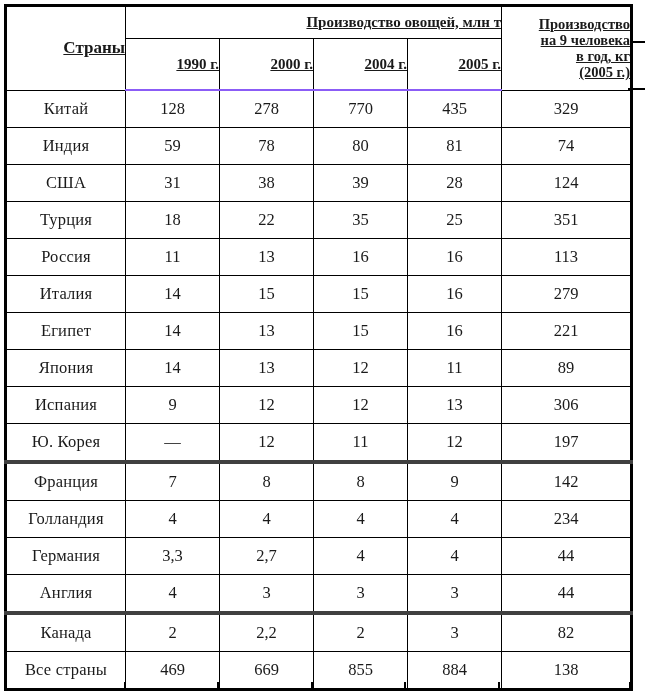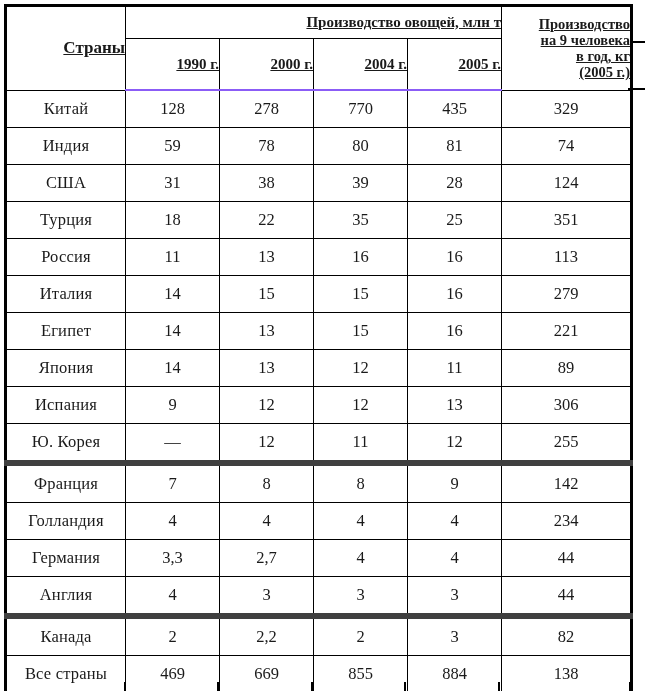--- a/index.html
+++ b/index.html
@@ -56,21 +56,21 @@
     height: 36px;
     font-size: 16.5px;
     vertical-align: middle;
   }
   td.country {
     text-align: center;
     padding-left: 9px;
     letter-spacing: 0.2px;
   }
   td.num { text-align: center; }
-  tr.thick-top td { border-top: 6px solid #404040; }
+  tr.thick-top td { border-top: 4px solid #404040; }
   
   .tick-right-1 {
     position: absolute;
     left: 630px; top: 41px;
     width: 15px; height: 2px;
     background: #000;
   }
   .tick-right-2 {
     position: absolute;
     left: 628px; top: 88px;
@@ -196,21 +196,21 @@
       <td class="num">12</td>
       <td class="num">13</td>
       <td class="num">306</td>
     </tr>
         <tr>
       <td class="country">Ю. Корея</td>
       <td class="num">—</td>
       <td class="num">12</td>
       <td class="num">11</td>
       <td class="num">12</td>
-      <td class="num">255</td>
+      <td class="num">197</td>
     </tr>
         <tr class="thick-top">
       <td class="country">Франция</td>
       <td class="num">7</td>
       <td class="num">8</td>
       <td class="num">8</td>
       <td class="num">9</td>
       <td class="num">142</td>
     </tr>
         <tr>

